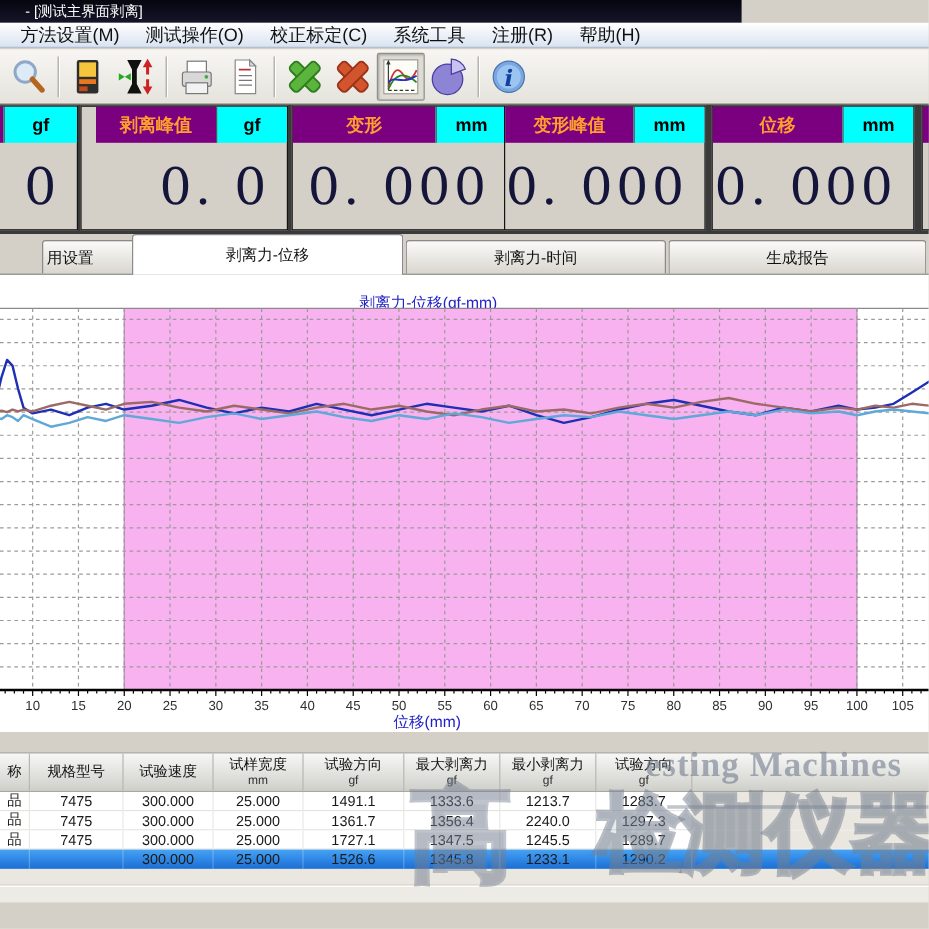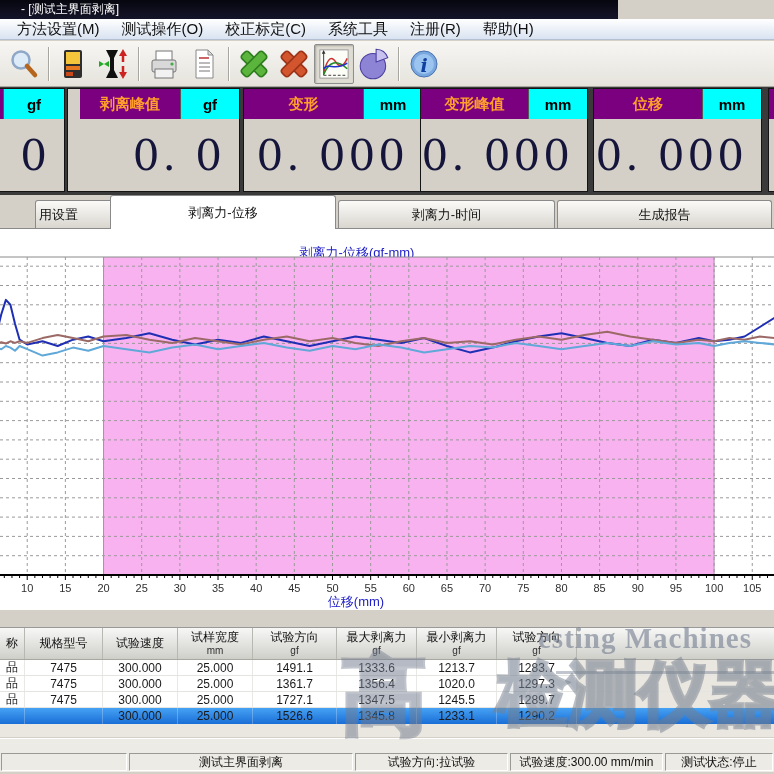--- a/index.html
+++ b/index.html
@@ -458,21 +458,21 @@
           <div class="tcell">1283.7</div>
           <div class="tcell filler"></div>
         </div>
         <div class="trow">
           <div class="tcell">品</div>
           <div class="tcell">7475</div>
           <div class="tcell">300.000</div>
           <div class="tcell">25.000</div>
           <div class="tcell">1361.7</div>
           <div class="tcell">1356.4</div>
-          <div class="tcell">1020.0</div>
+          <div class="tcell">2240.0</div>
           <div class="tcell">1297.3</div>
           <div class="tcell filler"></div>
         </div>
         <div class="trow">
           <div class="tcell">品</div>
           <div class="tcell">7475</div>
           <div class="tcell">300.000</div>
           <div class="tcell">25.000</div>
           <div class="tcell">1727.1</div>
           <div class="tcell">1347.5</div>
@@ -495,21 +495,14 @@
   </div>
 
   <div class="watermark">
     <div class="wm-en">esting Machines</div>
     <div class="wm-line"></div>
     <div class="wm-cn-part">高</div>
     <div class="wm-cn">检测仪器</div>
   </div>
 
   <div class="strip"></div>
-  <div class="statusbar">
-    <div class="sfield" style="width:126px;"></div>
-    <div class="sfield" style="width:224px;">测试主界面剥离</div>
-    <div class="sfield" style="width:153px;">试验方向:拉试验</div>
-    <div class="sfield" style="width:153px;">试验速度:300.00 mm/min</div>
-    <div class="sfield" style="flex:1;">测试状态:停止</div>
-  </div>
 
 </div>
 
 </body></html>

